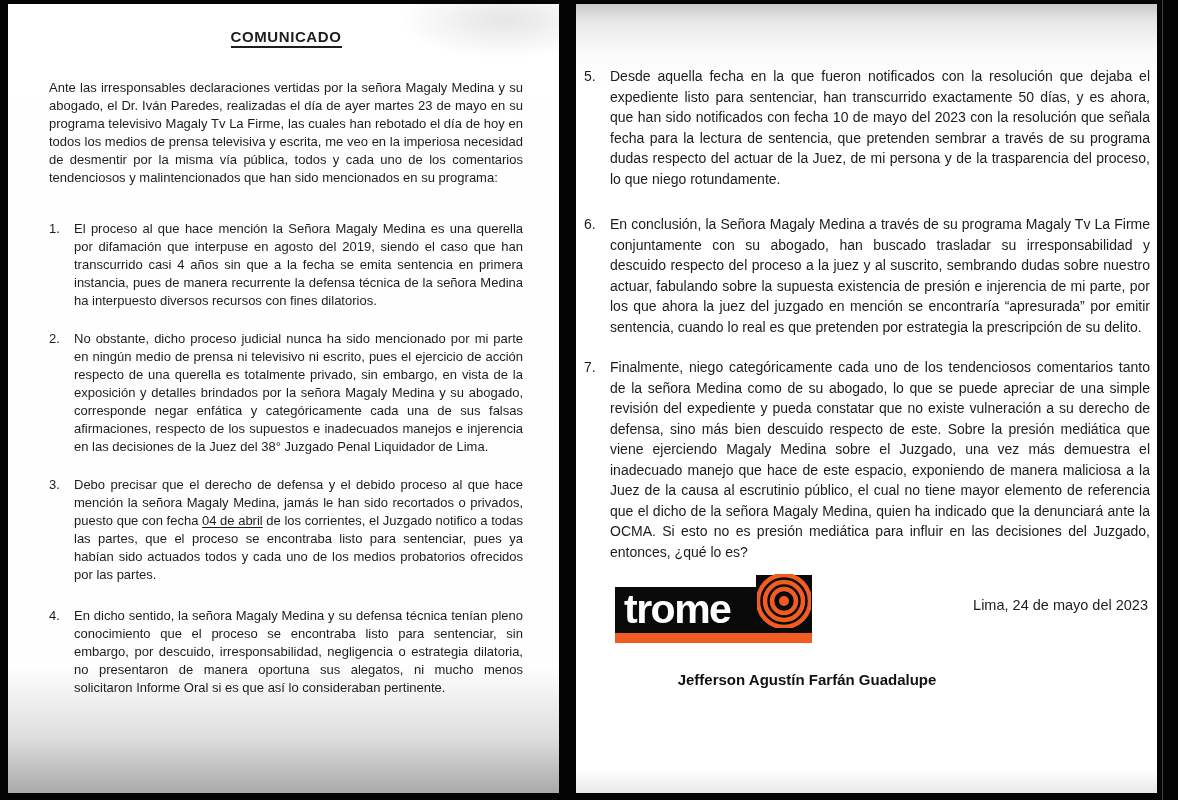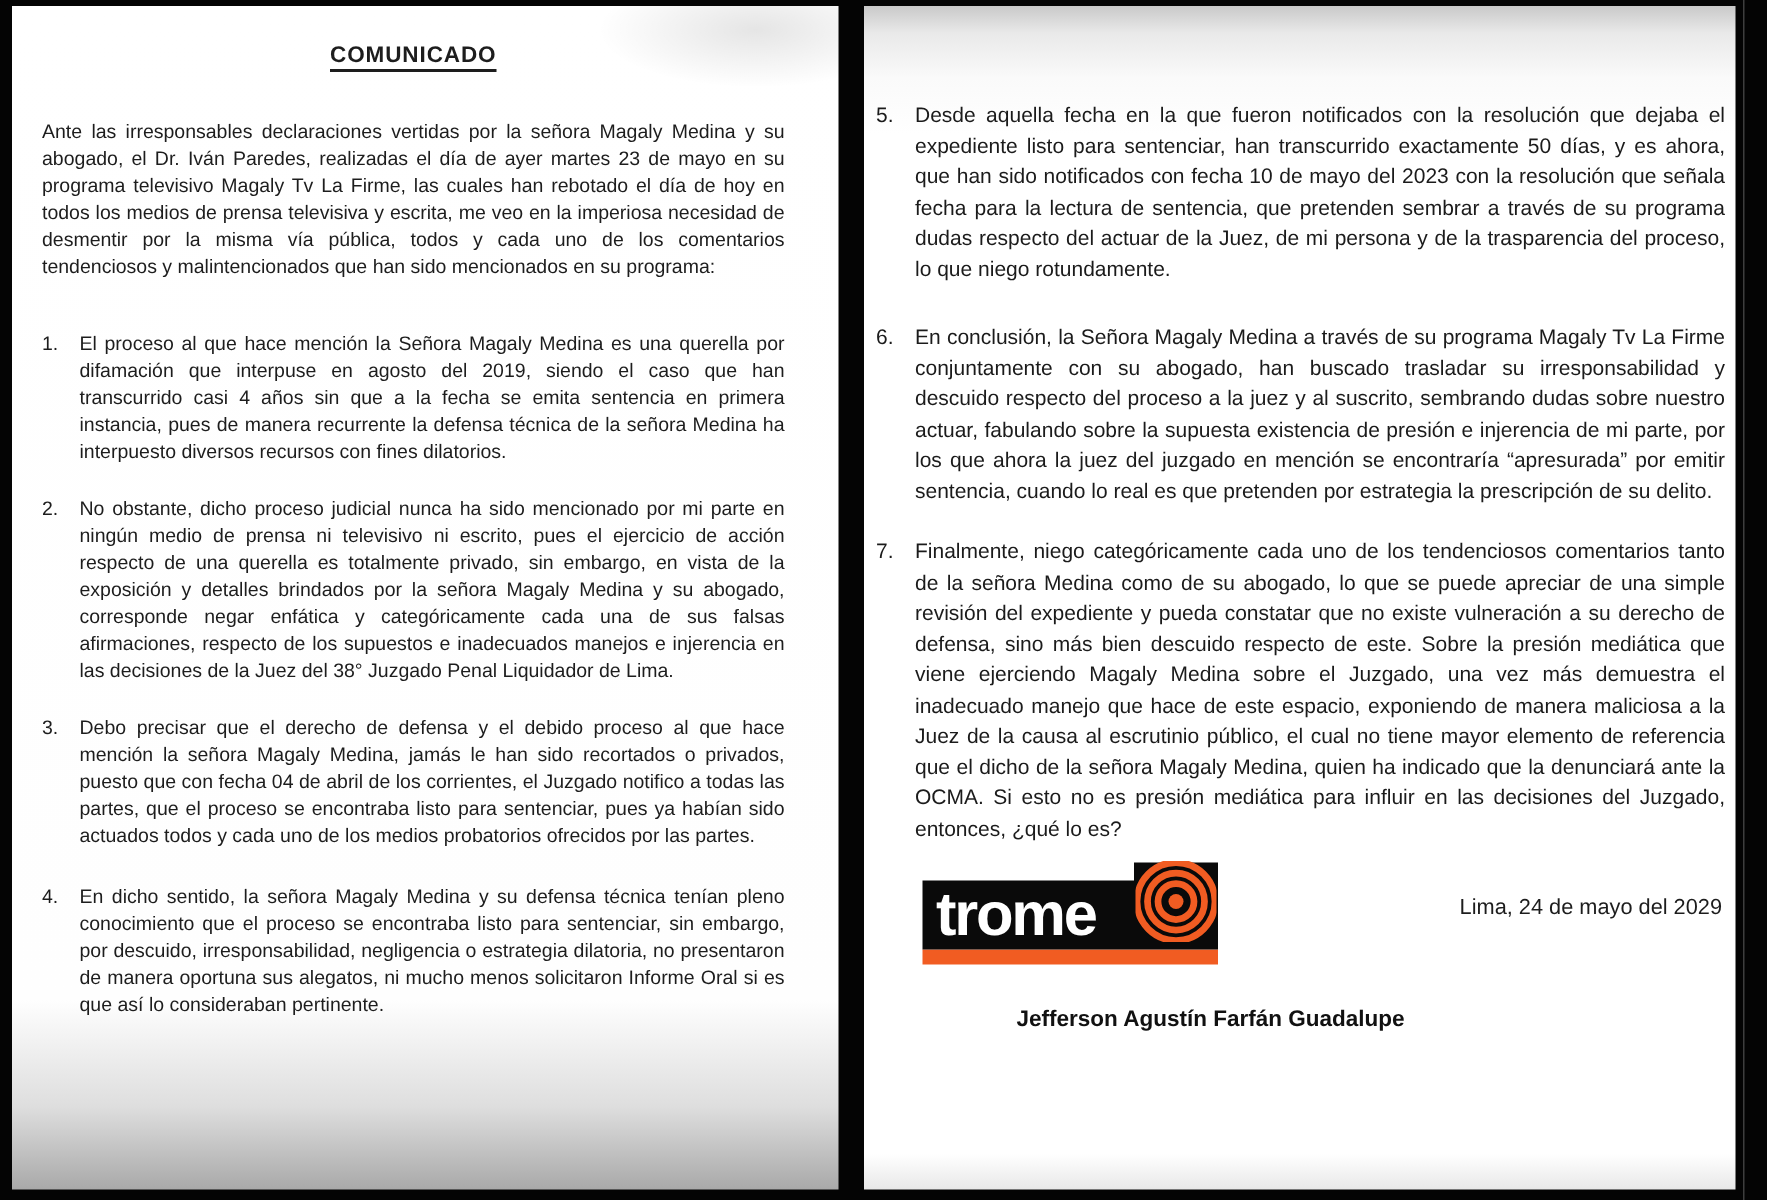--- a/index.html
+++ b/index.html
@@ -8,21 +8,21 @@
     background:#040404; overflow:hidden;
     font-family:"Liberation Sans","DejaVu Sans",sans-serif;
   }
   .stage::after { 
     content:""; position:absolute; top:0; bottom:0; right:15px; width:1px;
     background:#3e3e3e;
   }
   .page { position:absolute; top:4px; height:789px; box-sizing:border-box; }
   .page-left {
     left:8px; width:551px; color:#1d1d1d;
-    padding:20px 36px 0 20px;
+    padding:20px 36px 0 41px;
     background:
       radial-gradient(150px 55px at 90% 2%, rgba(0,0,0,0.10), rgba(0,0,0,0) 70%),
       linear-gradient(180deg, #ffffff 0%, #fefefe 84%, #dedede 93%, #a9a9a9 100%);
   }
   .page-right {
     left:576px; width:581px; color:#1b1b1b;
     padding:62px 7px 0 8px;
     background:
       linear-gradient(180deg, #c9c9c9 0px, #e9e9e9 18px, #fafafa 48px, #ffffff 85px, #ffffff 97%, #e8e8e8 100%);
   }
@@ -35,21 +35,21 @@
   ol.list { list-style:none; margin:33px 0 0; padding:0; }
   .page-right ol.list { margin:0; }
   .item { display:flex; font-size:13px; line-height:18px; }
   .page-left  .item { margin-bottom:20px; }
   .page-left  .item:nth-child(3) { margin-bottom:23px; }
   .page-right .item { font-size:14px; line-height:20.5px; margin-bottom:25px; }
   .page-right .item:nth-child(2) { margin-bottom:20px; }
   .item .num { flex:0 0 25px; }
   .page-right .item .num { flex:0 0 26px; }
   .item .txt { flex:1; text-align:justify; }
-  .uline { text-underline-offset:2px;margin-top:47px; }
+  .uline { text-decoration:underline; text-underline-offset:2px;margin-top:47px; }
 
   .logo-row { display:flex; justify-content:space-between; align-items:flex-start; }
   .trome { position:relative; width:197px; margin-left:31px; }
   .trome-box { position:relative; height:46px; background:#0a0a0a; }
   .trome-bump { position:absolute; top:-12px; right:0; width:56px; height:14px; background:#0a0a0a; }
   .trome-text {
     position:absolute; z-index:2; left:9px; top:0;
     font-size:41px; line-height:45px; font-weight:bold; color:#ffffff; letter-spacing:-1.5px;
   }
   .trome-rings { position:absolute; z-index:1; top:-13px; right:1px; }
@@ -115,19 +115,19 @@
           <svg class="trome-rings" width="54" height="54" viewBox="0 0 54 54">
             <circle cx="27" cy="27" r="5" fill="#f15c22"></circle>
             <circle cx="27" cy="27" r="12" fill="none" stroke="#f15c22" stroke-width="4.5"></circle>
             <circle cx="27" cy="27" r="19" fill="none" stroke="#f15c22" stroke-width="4.5"></circle>
             <circle cx="27" cy="27" r="26" fill="none" stroke="#f15c22" stroke-width="4.5"></circle>
           </svg>
           <span class="trome-text">trome</span>
         </div>
         <div class="trome-bar"></div>
       </div>
-      <div class="dateline">Lima, 24 de mayo del 2029</div>
+      <div class="dateline">Lima, 24 de mayo del 2023</div>
     </div>
 
     <div class="signature">Jefferson Agustín Farfán Guadalupe</div>
   </div>
 
 </div>
 
 </body></html>

